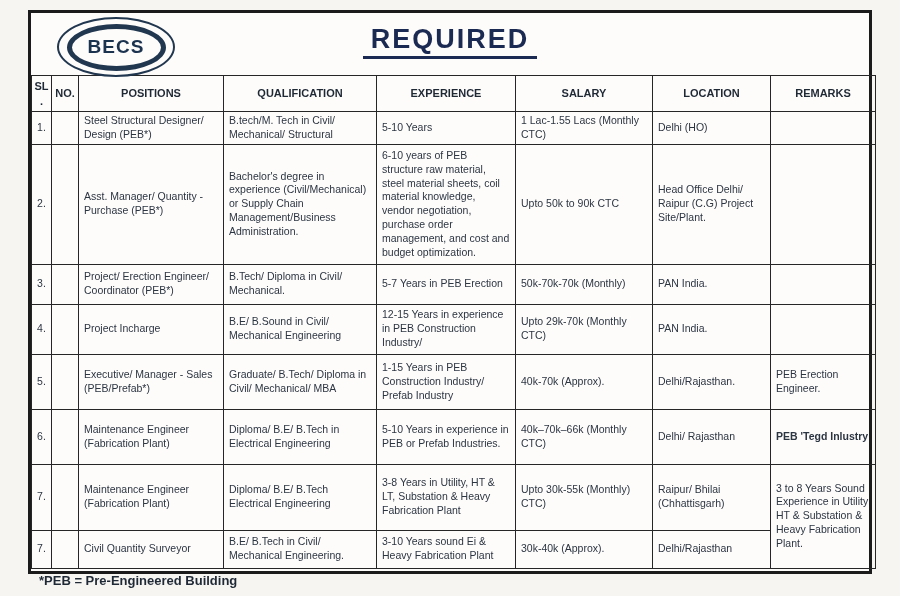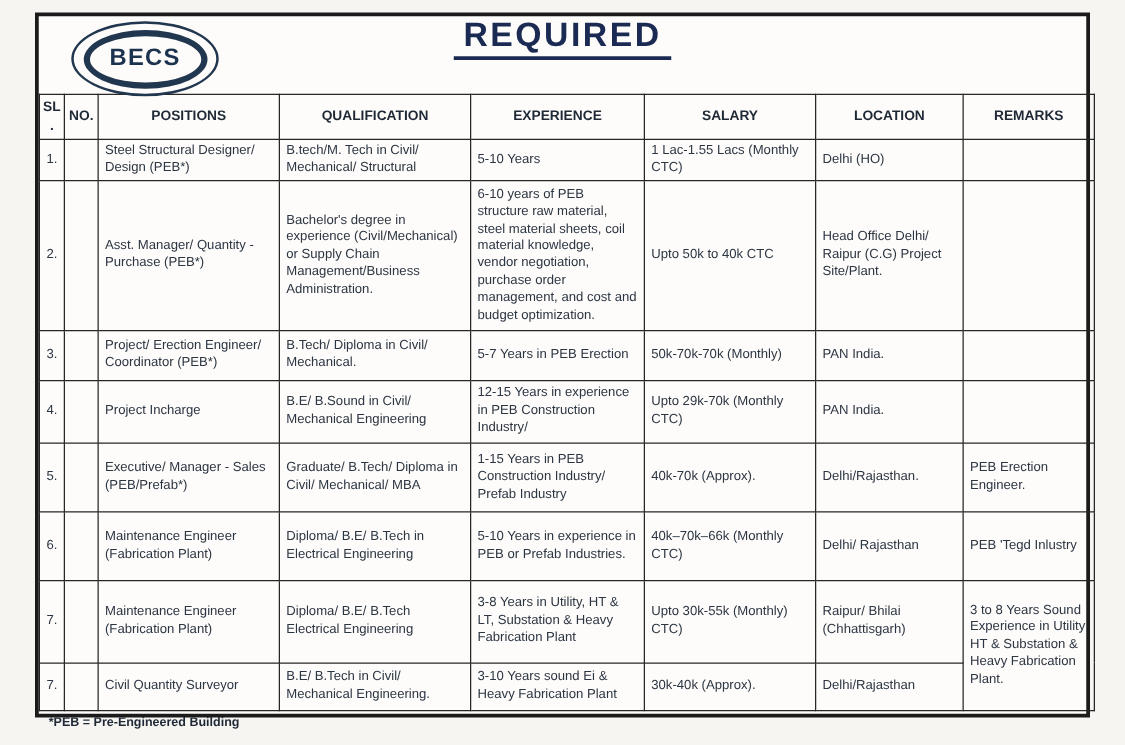--- a/index.html
+++ b/index.html
@@ -33,21 +33,21 @@
   .logo-inner {
     width:99px; height:47px;
     border:5px solid #21374f;
     border-radius:50%;
     display:flex; align-items:center; justify-content:center;
     box-sizing:border-box;
   }
   .logo-text {
     font-weight:bold; font-size:19px; color:#1c3350; letter-spacing:1px;
   }
-  .title-wrap { text-align:center; }
+  .title-wrap { text-align:center; padding-top:11px; }
   .title {
     display:inline-block;
     font-size:27px; font-weight:bold; color:#1b2a52;
     letter-spacing:2px;
     border-bottom:3px solid #1b2a52;
     padding:0 8px 1px 8px;
   }
   table.req {
     width:100%; border-collapse:collapse; table-layout:fixed;
   }
@@ -68,23 +68,23 @@
   td.sl { text-align:center; }
   tr.hr  { height:20px; }
   tr.r1  { height:30px; }
   tr.r2  { height:120px; }
   tr.r3  { height:40px; }
   tr.r4  { height:50px; }
   tr.r5  { height:55px; }
   tr.r6  { height:55px; }
   tr.r7  { height:66px; }
   tr.r8  { height:38px; }
-  td.bold-remark { font-weight:400; }
+  td.bold-remark { font-weight:700; }
   .footnote {
-    font-weight:bold; font-size:10px;
+    font-weight:bold; font-size:13px;
     padding:4px 8px 0 8px; color:#1f2936;
   }
 </style>
 </head>
 <body>
 
 <div class="page">
   <div class="frame">
 
     <div class="header">
@@ -131,21 +131,21 @@
           <td>1 Lac-1.55 Lacs (Monthly CTC)</td>
           <td>Delhi (HO)</td>
           <td></td>
         </tr>
         <tr class="r2">
           <td class="sl">2.</td>
           <td></td>
           <td>Asst. Manager/ Quantity  - Purchase (PEB*)</td>
           <td>Bachelor's degree in experience (Civil/Mechanical) or Supply Chain Management/Business Administration.</td>
           <td>6-10 years of PEB structure raw material, steel material sheets, coil material knowledge, vendor negotiation, purchase order management, and cost and budget optimization.</td>
-          <td>Upto 50k to 40k CTC</td>
+          <td>Upto 50k to 90k CTC</td>
           <td>Head Office Delhi/ Raipur (C.G) Project Site/Plant.</td>
           <td></td>
         </tr>
         <tr class="r3">
           <td class="sl">3.</td>
           <td></td>
           <td>Project/ Erection Engineer/ Coordinator (PEB*)</td>
           <td>B.Tech/ Diploma in Civil/ Mechanical.</td>
           <td>5-7 Years in PEB Erection</td>
           <td>50k-70k-70k (Monthly)</td>

